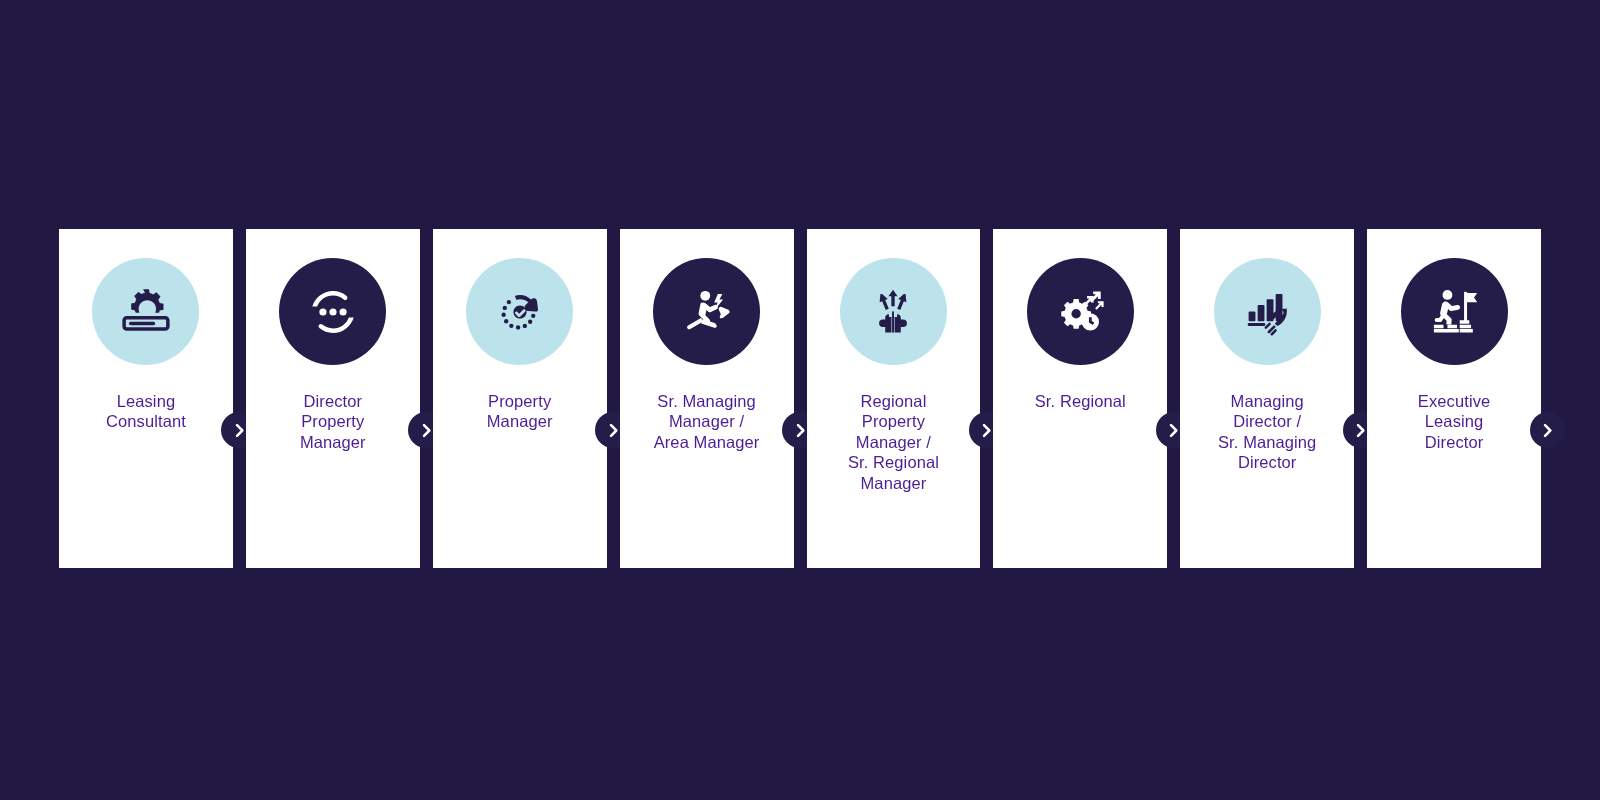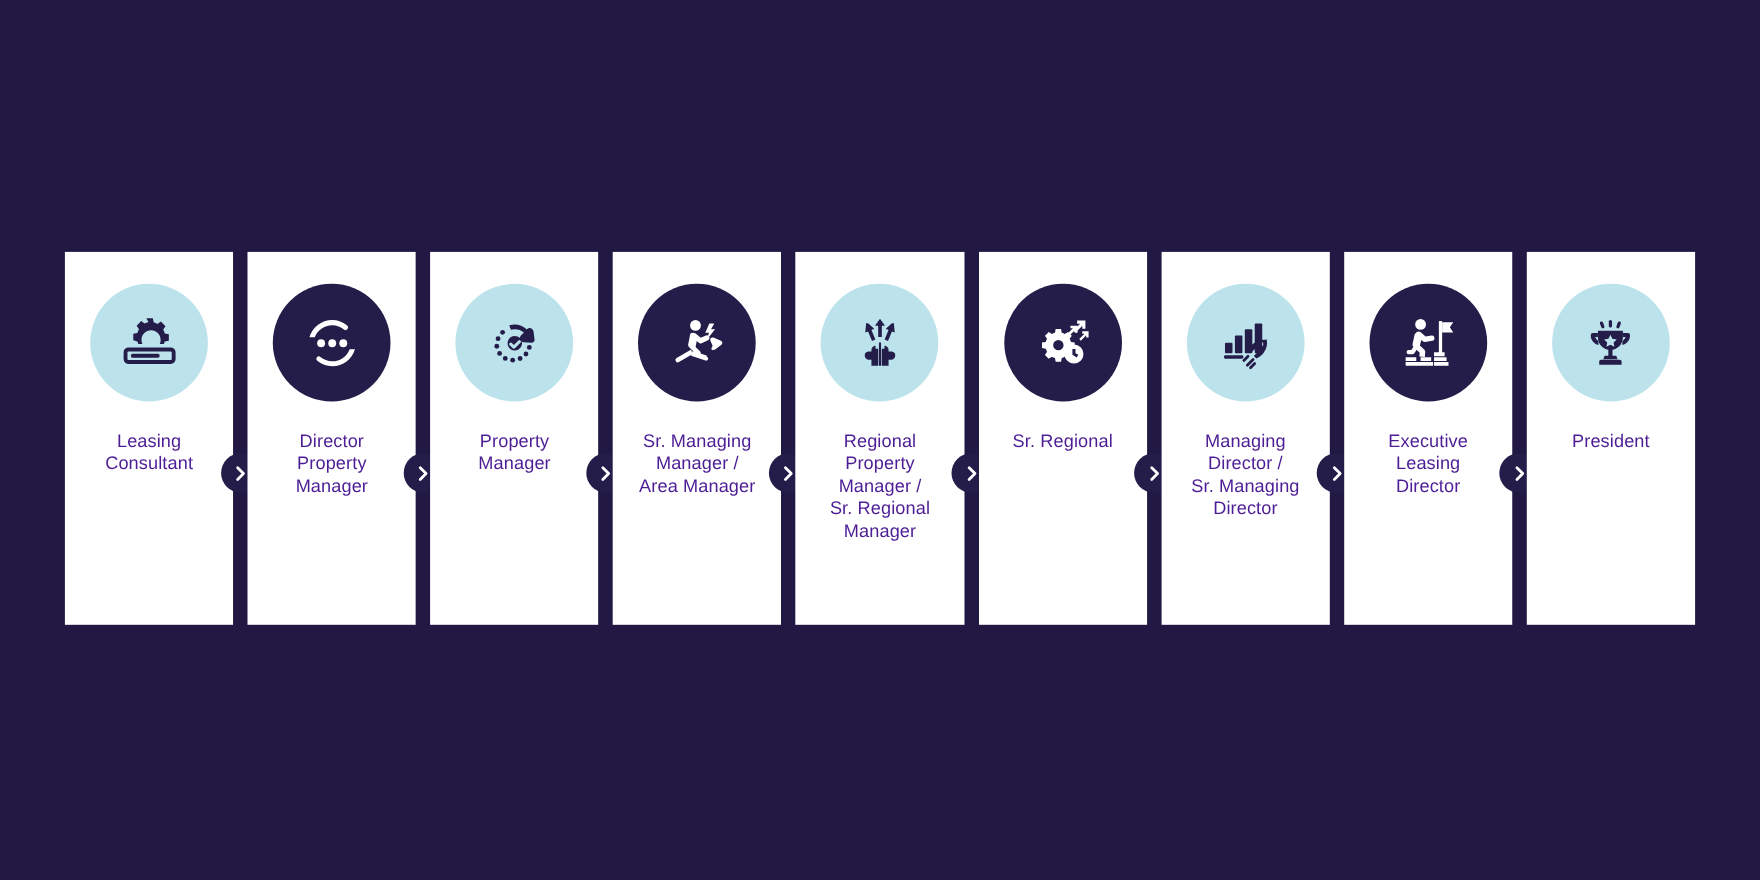--- a/index.html
+++ b/index.html
@@ -294,29 +294,14 @@
 Director</div>
         <div class="connector">
           <div class="stem"></div>
           <div class="disc">
   <svg width="17" height="17" viewBox="0 0 24 24" fill="none">
     <path d="M8.5 4.5 16 12l-7.5 7.5" stroke-width="3.6" stroke-linecap="round" stroke-linejoin="round"></path>
   </svg>
 </div>
         </div>
       </div>
-      <div class="step">
-        <div class="icon-badge light">
-  <svg width="52" height="52" viewBox="0 0 64 64">
-    <rect x="30.2" y="6" width="3.6" height="8.5" rx="1.8"></rect>
-    <rect x="21" y="7.6" width="3.6" height="8" rx="1.8" transform="rotate(-20 22.8 11.6)"></rect>
-    <rect x="39.4" y="7.6" width="3.6" height="8" rx="1.8" transform="rotate(20 41.2 11.6)"></rect>
-    <path d="M18 18h28v7.5c0 7.73-6.27 14-14 14s-14-6.27-14-14V18zm14 4.6-2.2 4.45-4.9.72 3.55 3.46-.84 4.88L32 33.8l4.39 2.31-.84-4.88 3.55-3.46-4.9-.72L32 22.6z"></path>
-    <path d="M18 20.5h-5.4a2.6 2.6 0 0 0-2.6 2.6c0 5.3 3.7 9.8 8.6 11.05v-4.4a7.9 7.9 0 0 1-3.6-4.65H18v-4.6zM46 20.5h5.4a2.6 2.6 0 0 1 2.6 2.6c0 5.3-3.7 9.8-8.6 11.05v-4.4a7.9 7.9 0 0 0 3.6-4.65H46v-4.6z"></path>
-    <rect x="29.7" y="38.5" width="4.6" height="8"></rect>
-    <path d="M25.5 46h13l1.5 4h-16l1.5-4z"></path>
-    <path d="M21.5 50.5h21a2 2 0 0 1 2 2V56h-25v-3.5a2 2 0 0 1 2-2z"></path>
-  </svg>
-</div>
-        <div class="step-label">President</div>
-      </div>
     </div>
 </div>
 
 </body></html>

